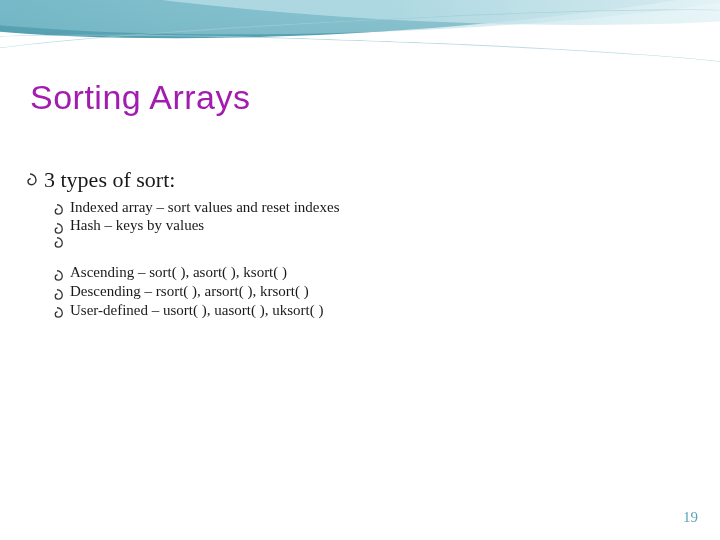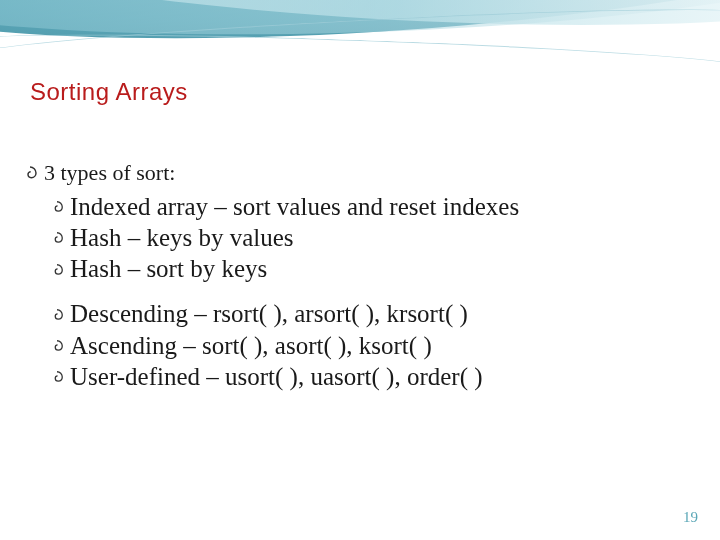--- a/index.html
+++ b/index.html
@@ -64,44 +64,44 @@
     opacity: 0.7;
   }
   .sl1 { top: 20px; transform: rotate(-3deg); }
   .sl2 { top: 40px; transform: rotate(2deg); }
 
   .title {
     position: absolute;
     left: 30px;
     top: 78px;
     font-family: Arial, Helvetica, sans-serif;
-    font-size: 24px;
-    color: #b91c1c;
+    font-size: 34px;
+    color: #a21caf;
     letter-spacing: 0.5px;
   }
   .body {
     position: absolute;
     left: 22px;
     top: 150px;
     width: 660px;
     font-size: 22px;
     line-height: 1.25;
   }
   .bullet-l1 {
     display: flex;
     align-items: baseline;
     margin-bottom: 4px;
-    margin-top: 9px;
+    margin-top: 16px;
     text-align: center;
   }
   .bullet-l2 {
     display: flex;
-    align-items: center;
+    align-items: flex-end;
     margin-left: 28px;
-    font-size: 25px;
+    font-size: 15px;
     margin-bottom: 0px;
   }
   .gap { height: 14px; }
   .bullet-icon {
     flex: 0 0 auto;
     margin-right: 6px;
     color: #333;
     position: relative;
     top: 1px;
   }
@@ -156,47 +156,46 @@
           </svg>
       </span>
       <span>Hash – keys by values</span>
     </div>
     <div class="bullet-l2">
       <span class="bullet-icon">
         <svg width="14" height="14" viewBox="0 0 24 24">
             <path fill="none" stroke="#333" stroke-width="2.2" d="M12 3c5 0 9 4 9 9 0 4-3 7-7 7-3 0-5-2-5-5 0-2 2-4 4-4"></path>
           </svg>
       </span>
-      <span>Hash – sort by keys</span>
     </div>
 
     <div class="gap"></div>
 
 
     <div class="bullet-l2">
       <span class="bullet-icon">
         <svg width="14" height="14" viewBox="0 0 24 24">
             <path fill="none" stroke="#333" stroke-width="2.2" d="M12 3c5 0 9 4 9 9 0 4-3 7-7 7-3 0-5-2-5-5 0-2 2-4 4-4"></path>
           </svg>
       </span>
+      <span>Ascending – sort( ), asort( ), ksort( )</span>
+    </div>
+    <div class="bullet-l2">
+      <span class="bullet-icon">
+        <svg width="14" height="14" viewBox="0 0 24 24">
+            <path fill="none" stroke="#333" stroke-width="2.2" d="M12 3c5 0 9 4 9 9 0 4-3 7-7 7-3 0-5-2-5-5 0-2 2-4 4-4"></path>
+          </svg>
+      </span>
       <span>Descending – rsort( ), arsort( ), krsort( )</span>
     </div>
     <div class="bullet-l2">
       <span class="bullet-icon">
         <svg width="14" height="14" viewBox="0 0 24 24">
             <path fill="none" stroke="#333" stroke-width="2.2" d="M12 3c5 0 9 4 9 9 0 4-3 7-7 7-3 0-5-2-5-5 0-2 2-4 4-4"></path>
           </svg>
       </span>
-      <span>Ascending – sort( ), asort( ), ksort( )</span>
-    </div>
-    <div class="bullet-l2">
-      <span class="bullet-icon">
-        <svg width="14" height="14" viewBox="0 0 24 24">
-            <path fill="none" stroke="#333" stroke-width="2.2" d="M12 3c5 0 9 4 9 9 0 4-3 7-7 7-3 0-5-2-5-5 0-2 2-4 4-4"></path>
-          </svg>
-      </span>
-      <span>User-defined – usort( ), uasort( ), order( )</span>
+      <span>User-defined – usort( ), uasort( ), uksort( )</span>
     </div>
 
   </div>
 
   <div class="slide-num">19</div>
 </div>
 
 </body></html>

